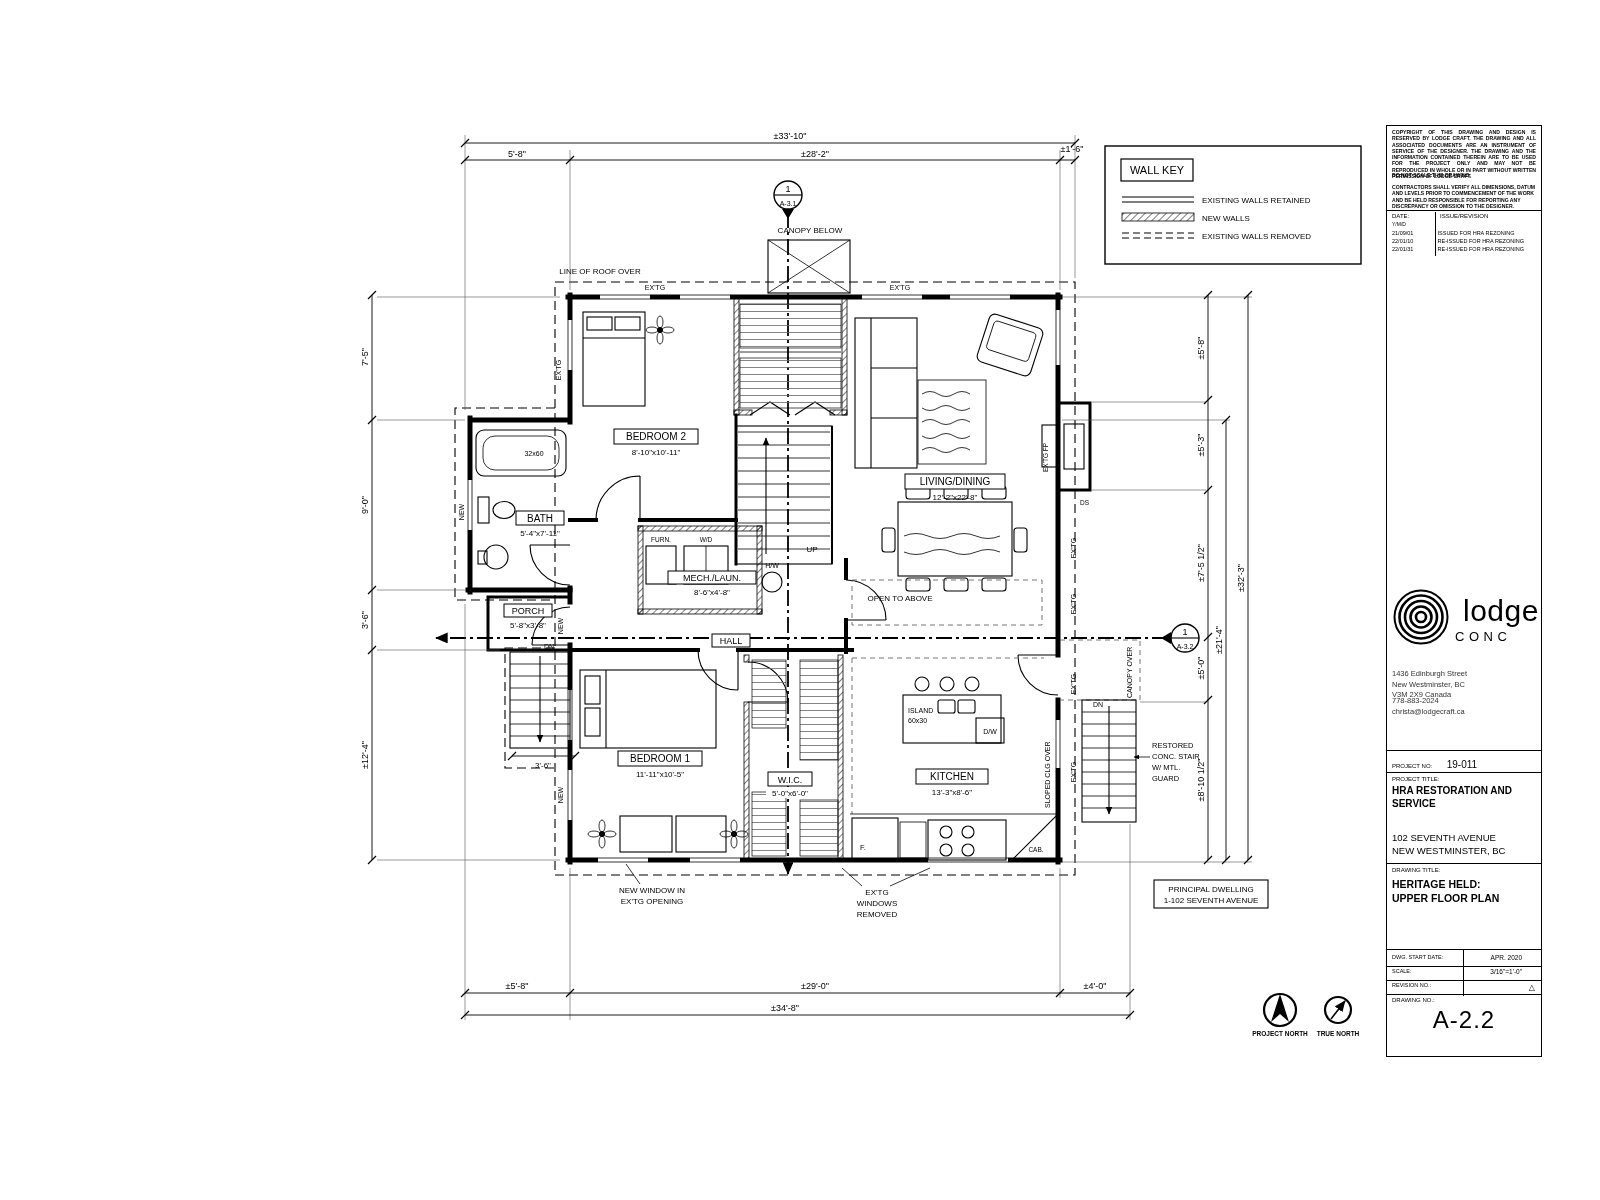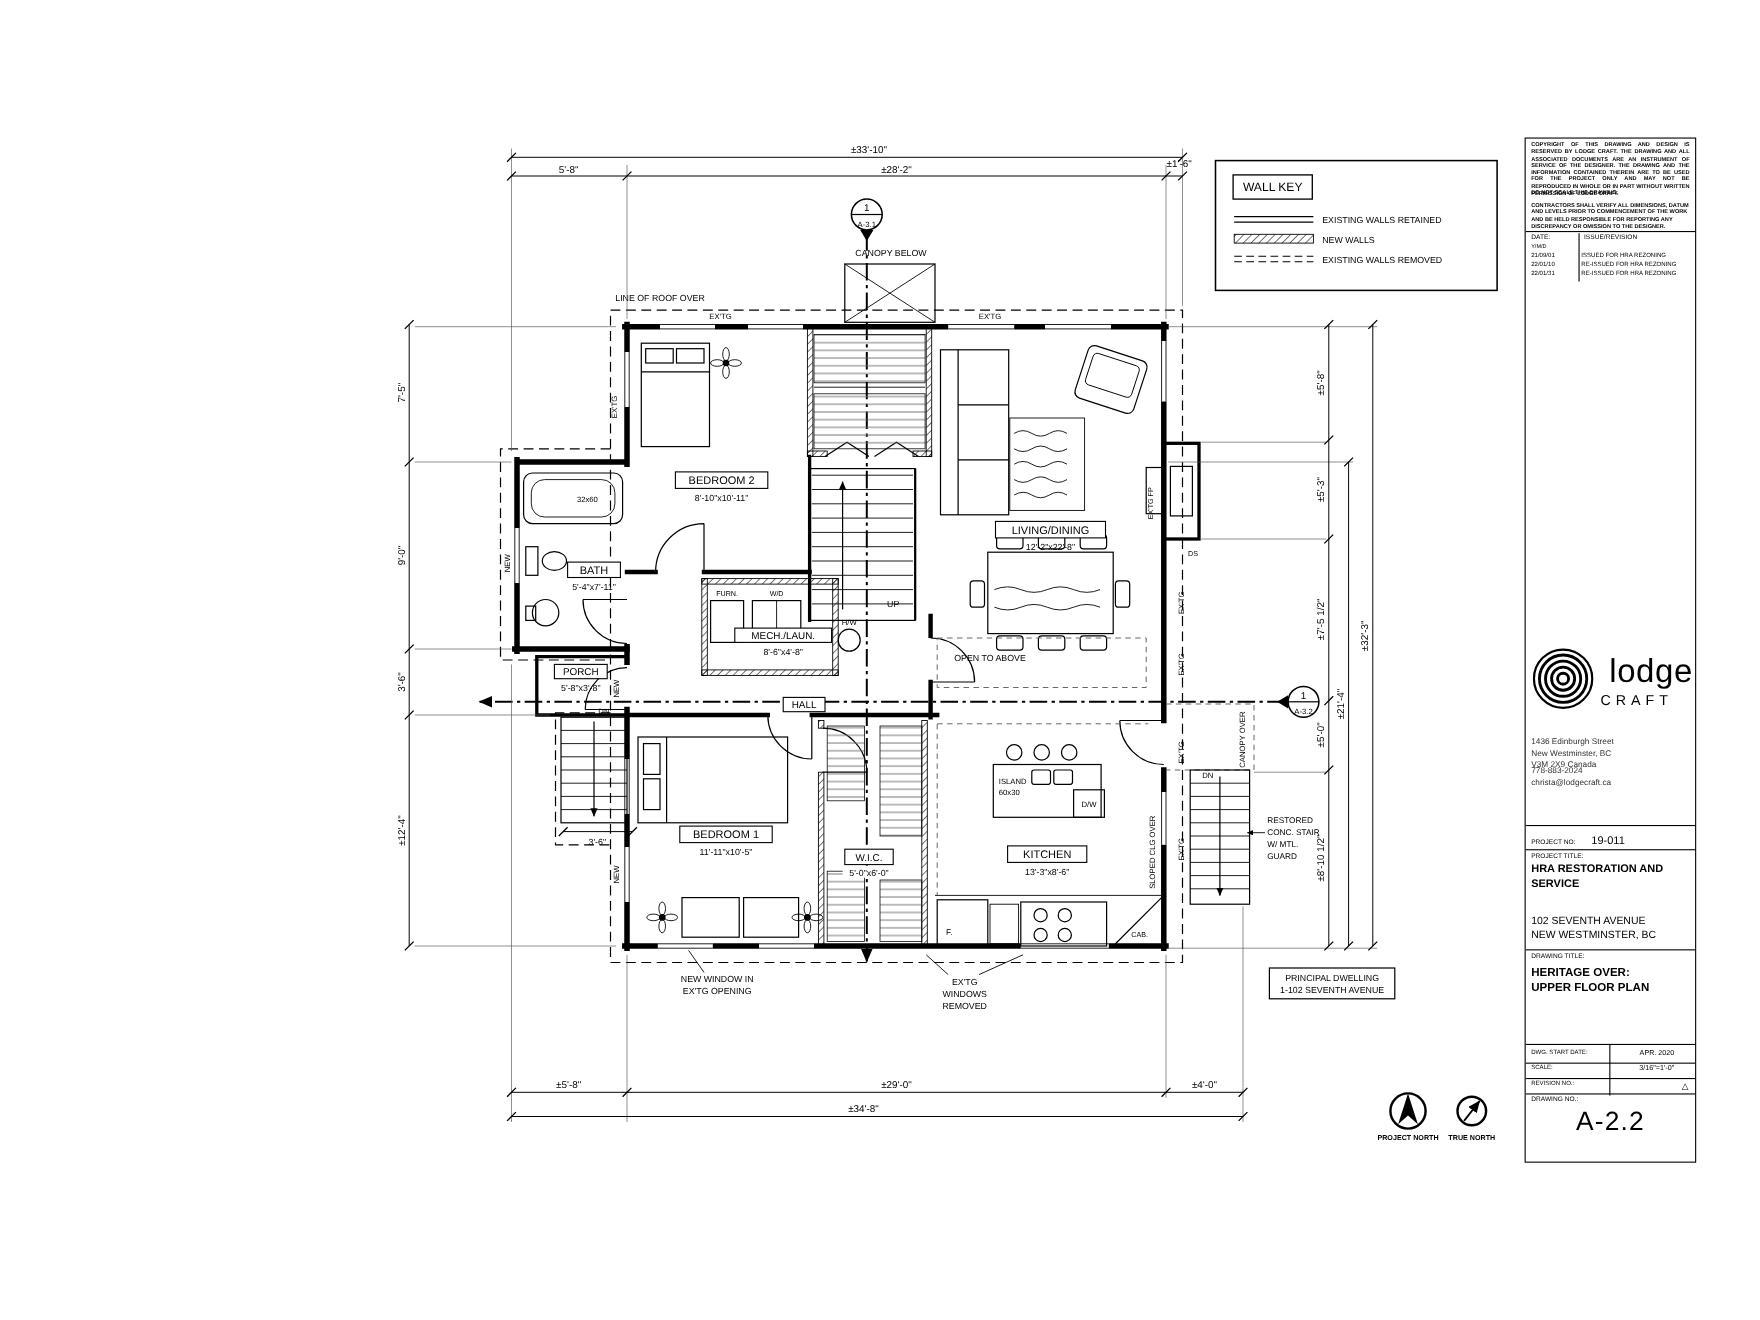--- a/index.html
+++ b/index.html
@@ -494,21 +494,21 @@
   <svg class="logospiral" width="56" height="56" viewBox="0 0 56 56">
     <g fill="none" stroke="#000" stroke-width="2.6">
       <circle cx="28" cy="28" r="5"></circle>
       <circle cx="28" cy="28" r="10.5"></circle>
       <circle cx="28" cy="28" r="16"></circle>
       <circle cx="28" cy="28" r="21.5"></circle>
       <circle cx="28" cy="28" r="26.5" stroke-width="2"></circle>
     </g>
   </svg>
   <div class="lword">lodge</div>
-  <div class="lword2">CRAFT</div>
+  <div class="lword2">CONC</div>
 
   <div class="tbx addr">
     <div>1436 Edinburgh Street</div>
     <div>New Westminster, BC</div>
     <div>V3M 2X9 Canada</div>
   </div>
   <div class="tbx contact">
     <div>778-883-2024</div>
     <div>christa@lodgecraft.ca</div>
   </div>
@@ -523,21 +523,21 @@
   <div class="tbx seclab ptl">PROJECT TITLE:</div>
   <div class="tbx ptv">HRA RESTORATION AND SERVICE</div>
   <div class="tbx addr2">
     <div>102 SEVENTH AVENUE</div>
     <div>NEW WESTMINSTER, BC</div>
   </div>
   <div class="hl" style="top:737px"></div>
 
   <div class="tbx seclab dtl">DRAWING TITLE:</div>
   <div class="tbx dtv">
-    <div>HERITAGE OVER:</div>
+    <div>HERITAGE HELD:</div>
     <div>UPPER FLOOR PLAN</div>
   </div>
   <div class="hl" style="top:823px"></div>
   <div class="vl" style="left:76px;top:823px;height:47px"></div>
 
   <div class="tbx rowsm r1">
     <span>DWG. START DATE:</span>
     <span class="rv">APR. 2020</span>
   </div>
   <div class="hl" style="top:840px"></div>

